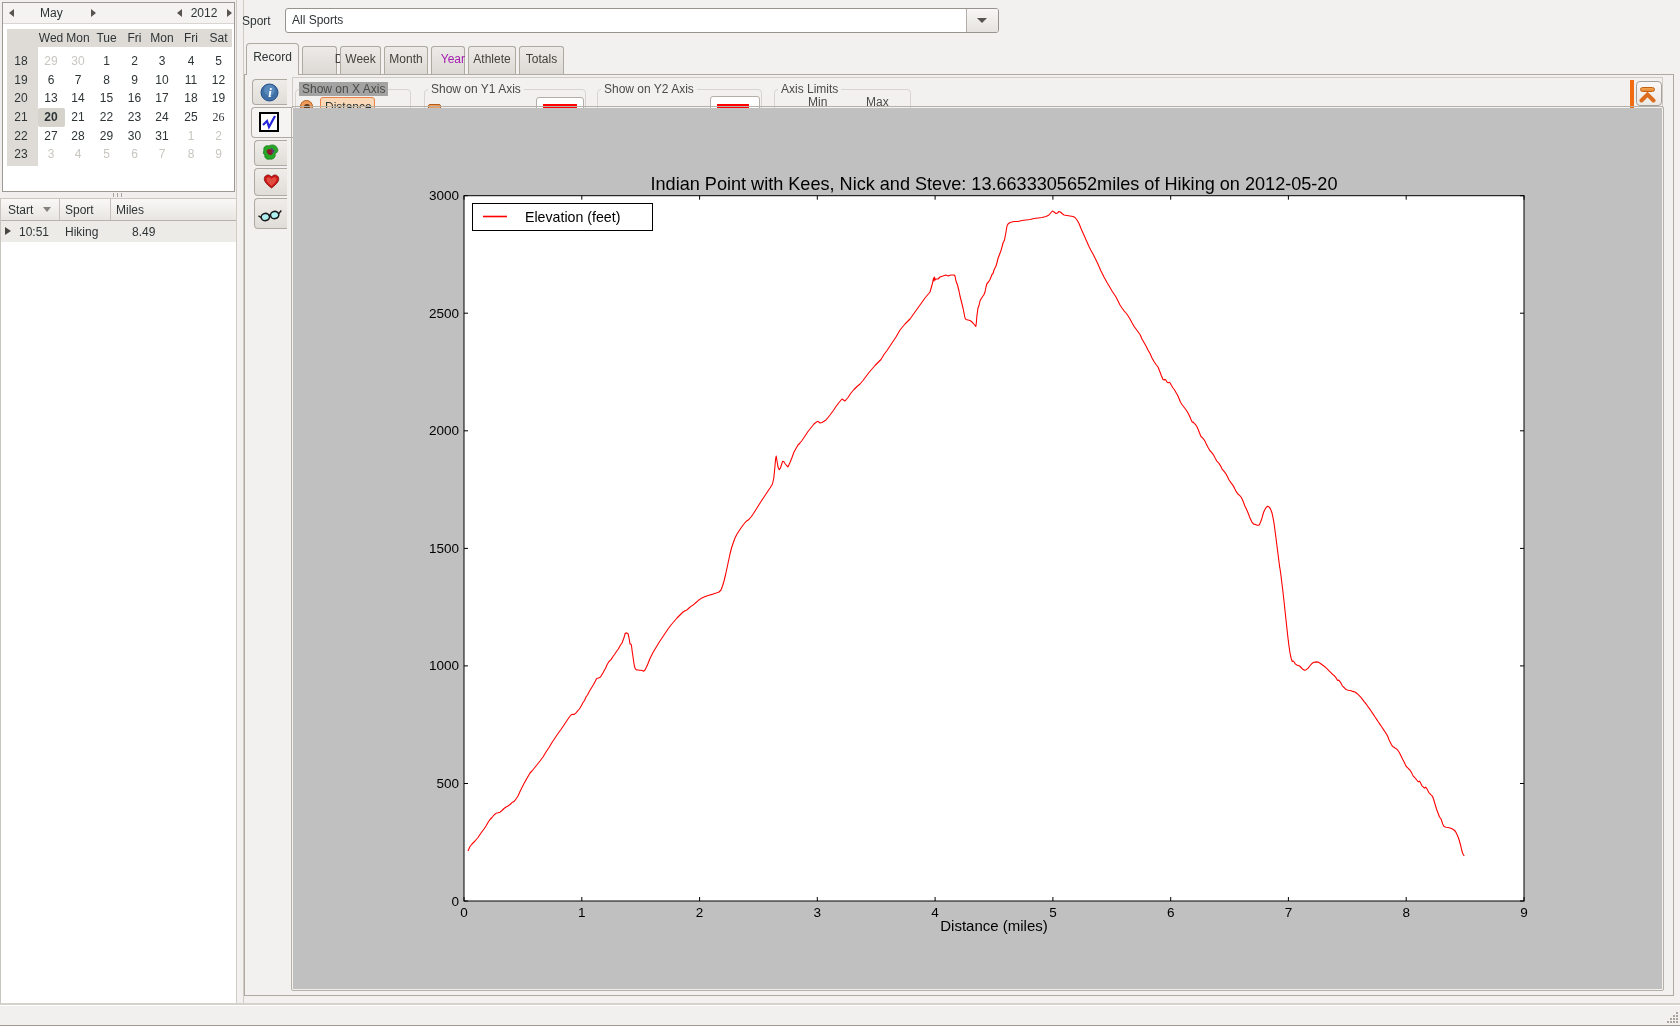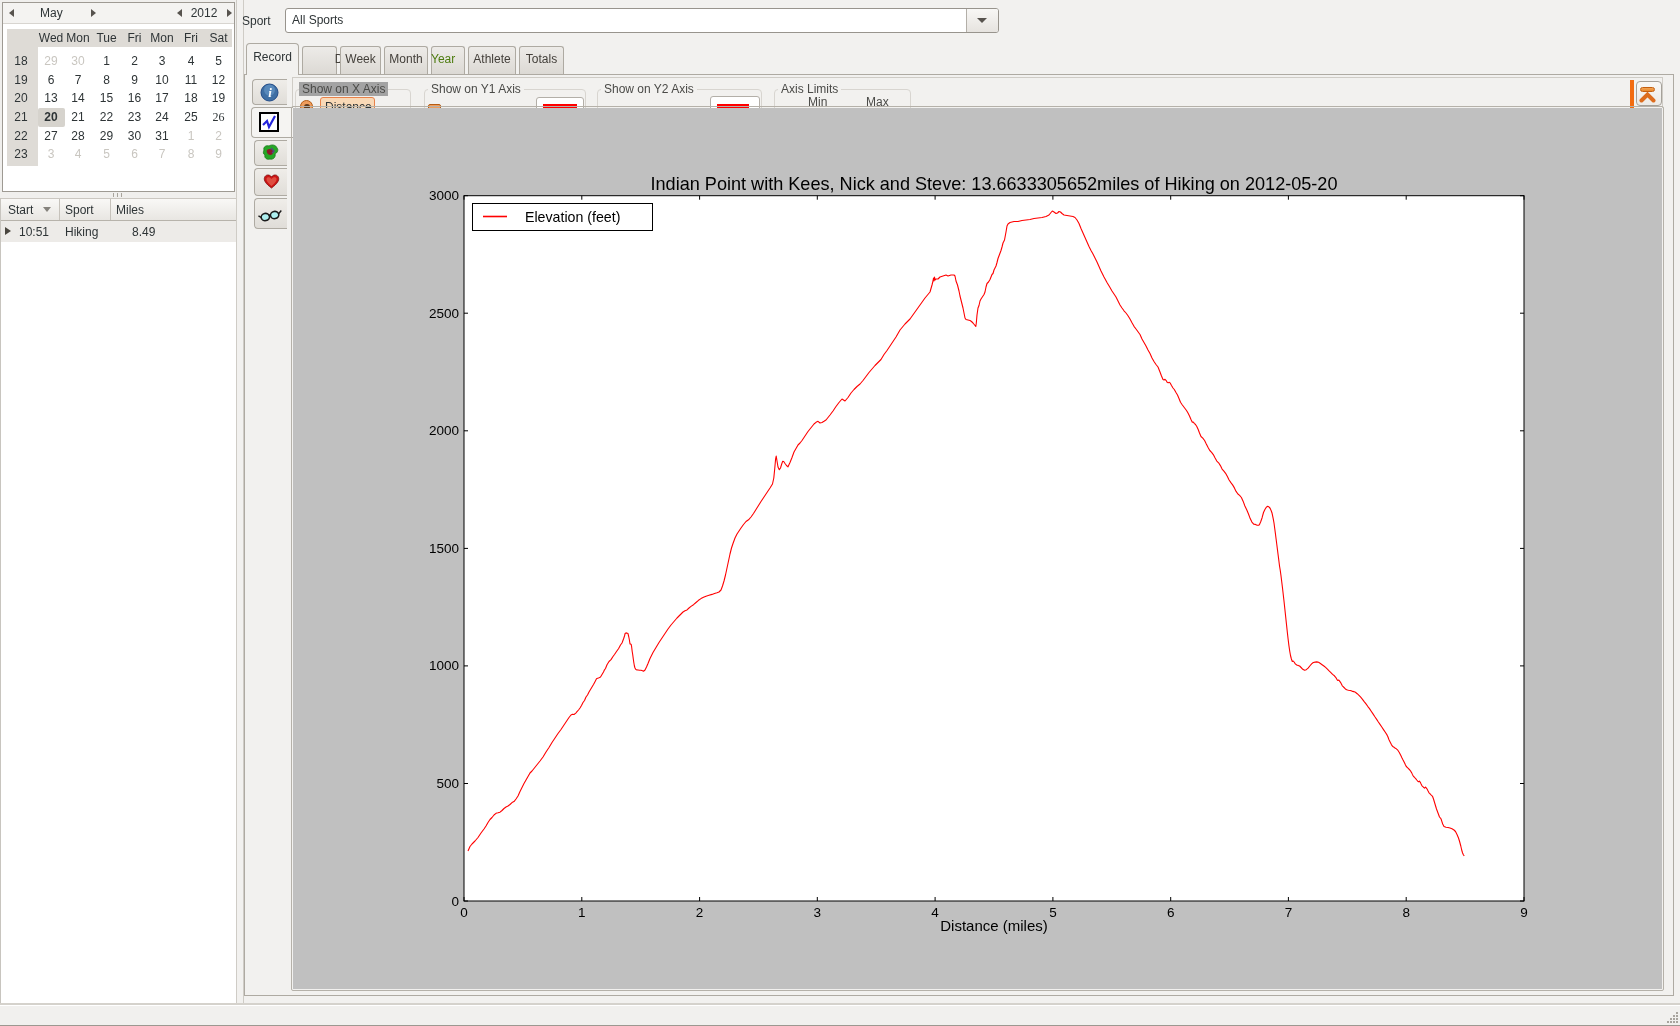--- a/index.html
+++ b/index.html
@@ -111,21 +111,21 @@
 <div class="abs" style="left:244px;top:74px;width:1430px;height:922px;background:#f2f1ef;border:1px solid #aeaaa2;"></div>
 <div class="abs" style="left:246px;top:43px;width:53px;height:32px;background:#f2f1ef;border:1px solid #aeaaa2;border-bottom:none;border-radius:4px 4px 0 0;"></div>
 <div class="abs" style="left:246px;top:50px;width:53px;text-align:center;font-size:12px;color:#2e3436;">Record</div>
 <div class="abs" style="left:302px;top:46px;width:35px;height:28px;background:linear-gradient(#edebe8,#dcd9d4);border:1px solid #aeaaa2;border-bottom:none;border-radius:3px 3px 0 0;"></div>
 <div class="abs" style="left:302px;top:52px;width:54px;text-align:right;font-size:12px;color:#44403b;">Day</div>
 <div class="abs" style="left:340px;top:46px;width:41px;height:28px;background:linear-gradient(#edebe8,#dcd9d4);border:1px solid #aeaaa2;border-bottom:none;border-radius:3px 3px 0 0;"></div>
 <div class="abs" style="left:340px;top:52px;width:41px;text-align:center;font-size:12px;color:#44403b;">Week</div>
 <div class="abs" style="left:384px;top:46px;width:44px;height:28px;background:linear-gradient(#edebe8,#dcd9d4);border:1px solid #aeaaa2;border-bottom:none;border-radius:3px 3px 0 0;"></div>
 <div class="abs" style="left:384px;top:52px;width:44px;text-align:center;font-size:12px;color:#44403b;">Month</div>
 <div class="abs" style="left:431px;top:46px;width:34px;height:28px;background:linear-gradient(#edebe8,#dcd9d4);border:1px solid #aeaaa2;border-bottom:none;border-radius:3px 3px 0 0;"></div>
-<div class="abs" style="left:431px;top:52px;width:34px;text-align:left;font-size:12px;color:#4d7c0f;">Year</div>
+<div class="abs" style="left:431px;top:52px;width:34px;text-align:right;font-size:12px;color:#a21caf;">Year</div>
 <div class="abs" style="left:468px;top:46px;width:48px;height:28px;background:linear-gradient(#edebe8,#dcd9d4);border:1px solid #aeaaa2;border-bottom:none;border-radius:3px 3px 0 0;"></div>
 <div class="abs" style="left:468px;top:52px;width:48px;text-align:center;font-size:12px;color:#44403b;">Athlete</div>
 <div class="abs" style="left:519px;top:46px;width:45px;height:28px;background:linear-gradient(#edebe8,#dcd9d4);border:1px solid #aeaaa2;border-bottom:none;border-radius:3px 3px 0 0;"></div>
 <div class="abs" style="left:519px;top:52px;width:45px;text-align:center;font-size:12px;color:#44403b;">Totals</div>
 
 <div class="abs" style="left:295px;top:89px;width:116px;height:60px;border:1px solid #d8d5d0;border-radius:4px;"></div>
 <div class="abs" style="left:299px;top:82px;background:#a3a3a3;padding:0 3px;font-size:12px;color:#4a4a47;">Show on X Axis</div>
 <div class="abs" style="left:424px;top:89px;width:162px;height:60px;border:1px solid #d8d5d0;border-radius:4px;"></div>
 <div class="abs" style="left:428px;top:82px;background:#f2f1ef;padding:0 3px;font-size:12px;color:#4a4a47;">Show on Y1 Axis</div>
 <div class="abs" style="left:597px;top:89px;width:165px;height:60px;border:1px solid #d8d5d0;border-radius:4px;"></div>

